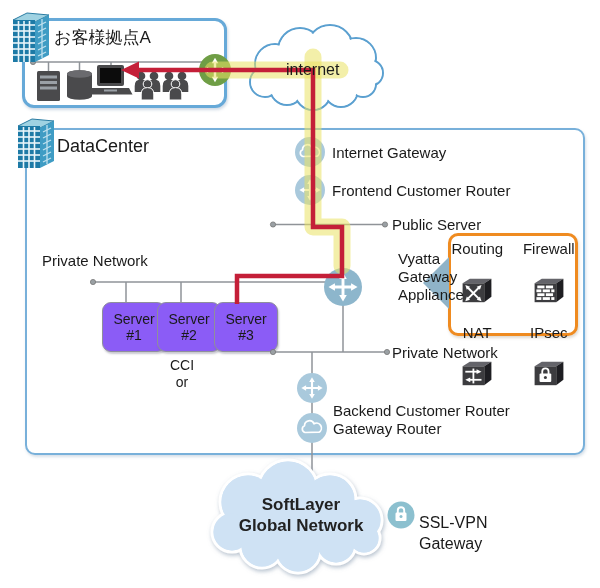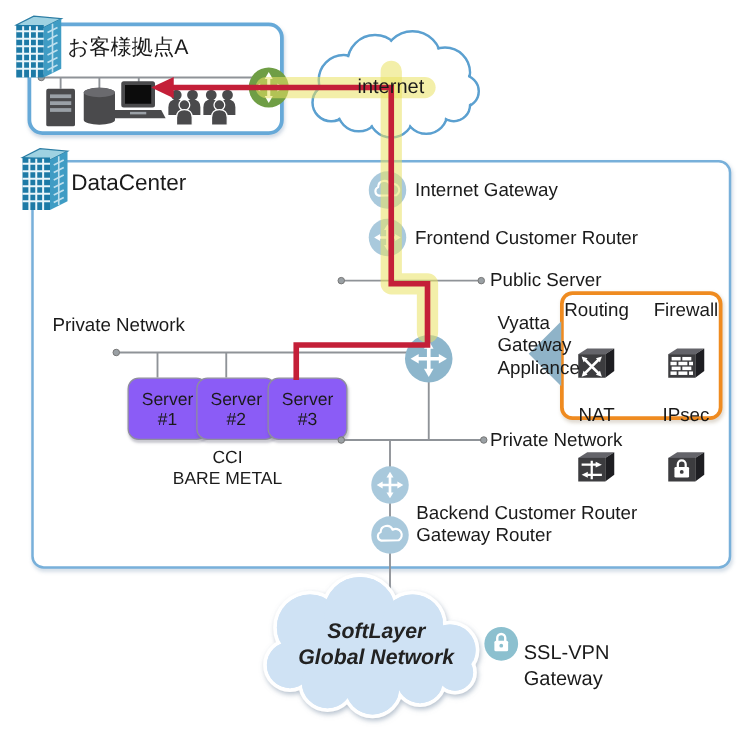--- a/index.html
+++ b/index.html
@@ -326,26 +326,26 @@
   <div class="lbl" style="left:332px;top:144px;font-size:15px;">Internet Gateway</div>
   <div class="lbl" style="left:392px;top:216px;font-size:15px;">Public Server</div>
   <div class="lbl" style="left:42px;top:252px;font-size:15px;">Private Network</div>
   <div class="lbl" style="left:367px;top:250px;font-size:15px;line-height:18px;margin-left:31px;">
     <span class="blk">Vyatta</span>
     <span class="blk">Gateway</span>
     <span class="blk">Appliance</span>
   </div>
   <div class="lbl" style="left:99px;top:357px;width:166px;font-size:14px;line-height:17px;text-align:center;">
     <span class="blk">CCI</span>
-    <span class="blk">BARE METAL</span>
+    <span class="blk">or</span>
   </div>
   <div class="lbl" style="left:392px;top:344px;font-size:15px;">Private Network</div>
   <div class="lbl" style="left:333px;top:380px;font-size:15px;margin-top:22px;">Backend Customer Router</div>
   <div class="lbl" style="left:333px;top:420px;font-size:15px;">Gateway Router</div>
-  <div class="lbl soft-lbl" style="left:211px;top:494px;width:180px;font-style:italic;">
+  <div class="lbl soft-lbl" style="left:211px;top:494px;width:180px;">
     <span class="blk">SoftLayer</span>
     <span class="blk">Global Network</span>
   </div>
   <div class="lbl" style="left:419px;top:492px;font-size:16px;line-height:21px;margin-top:20px;">
     <span class="blk">SSL-VPN</span>
     <span class="blk">Gateway</span>
   </div>
 
 </div>
 

